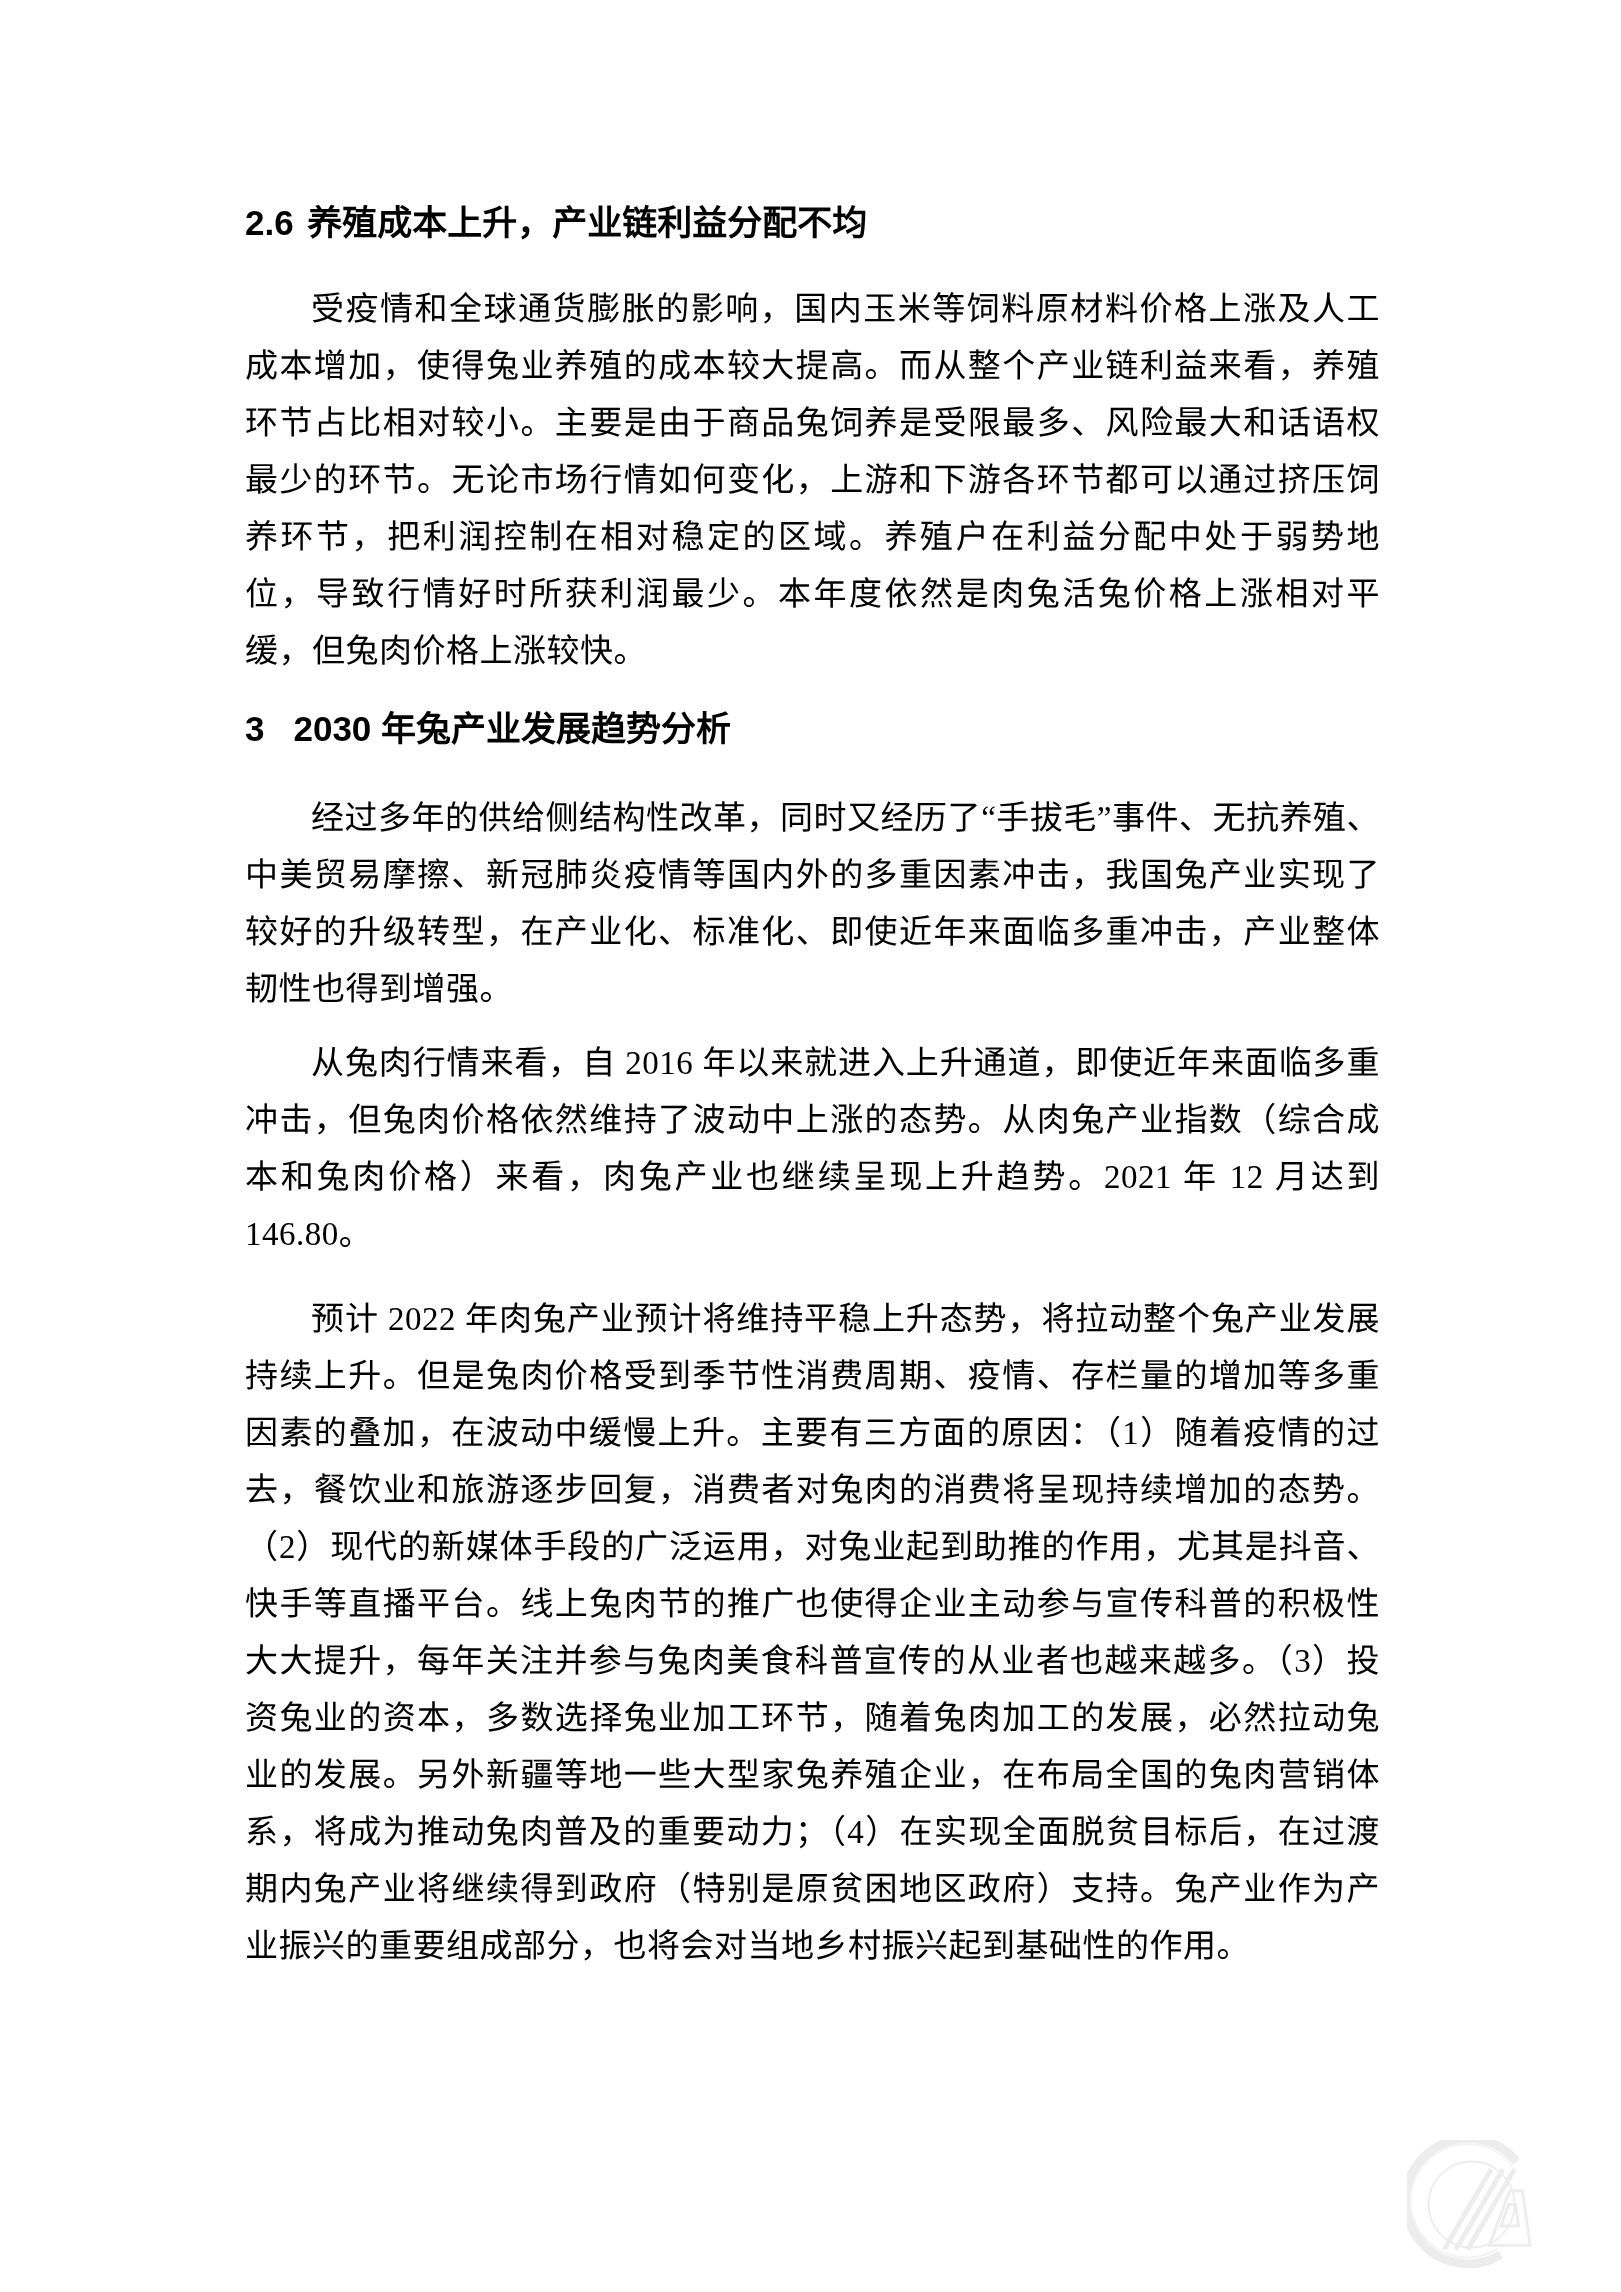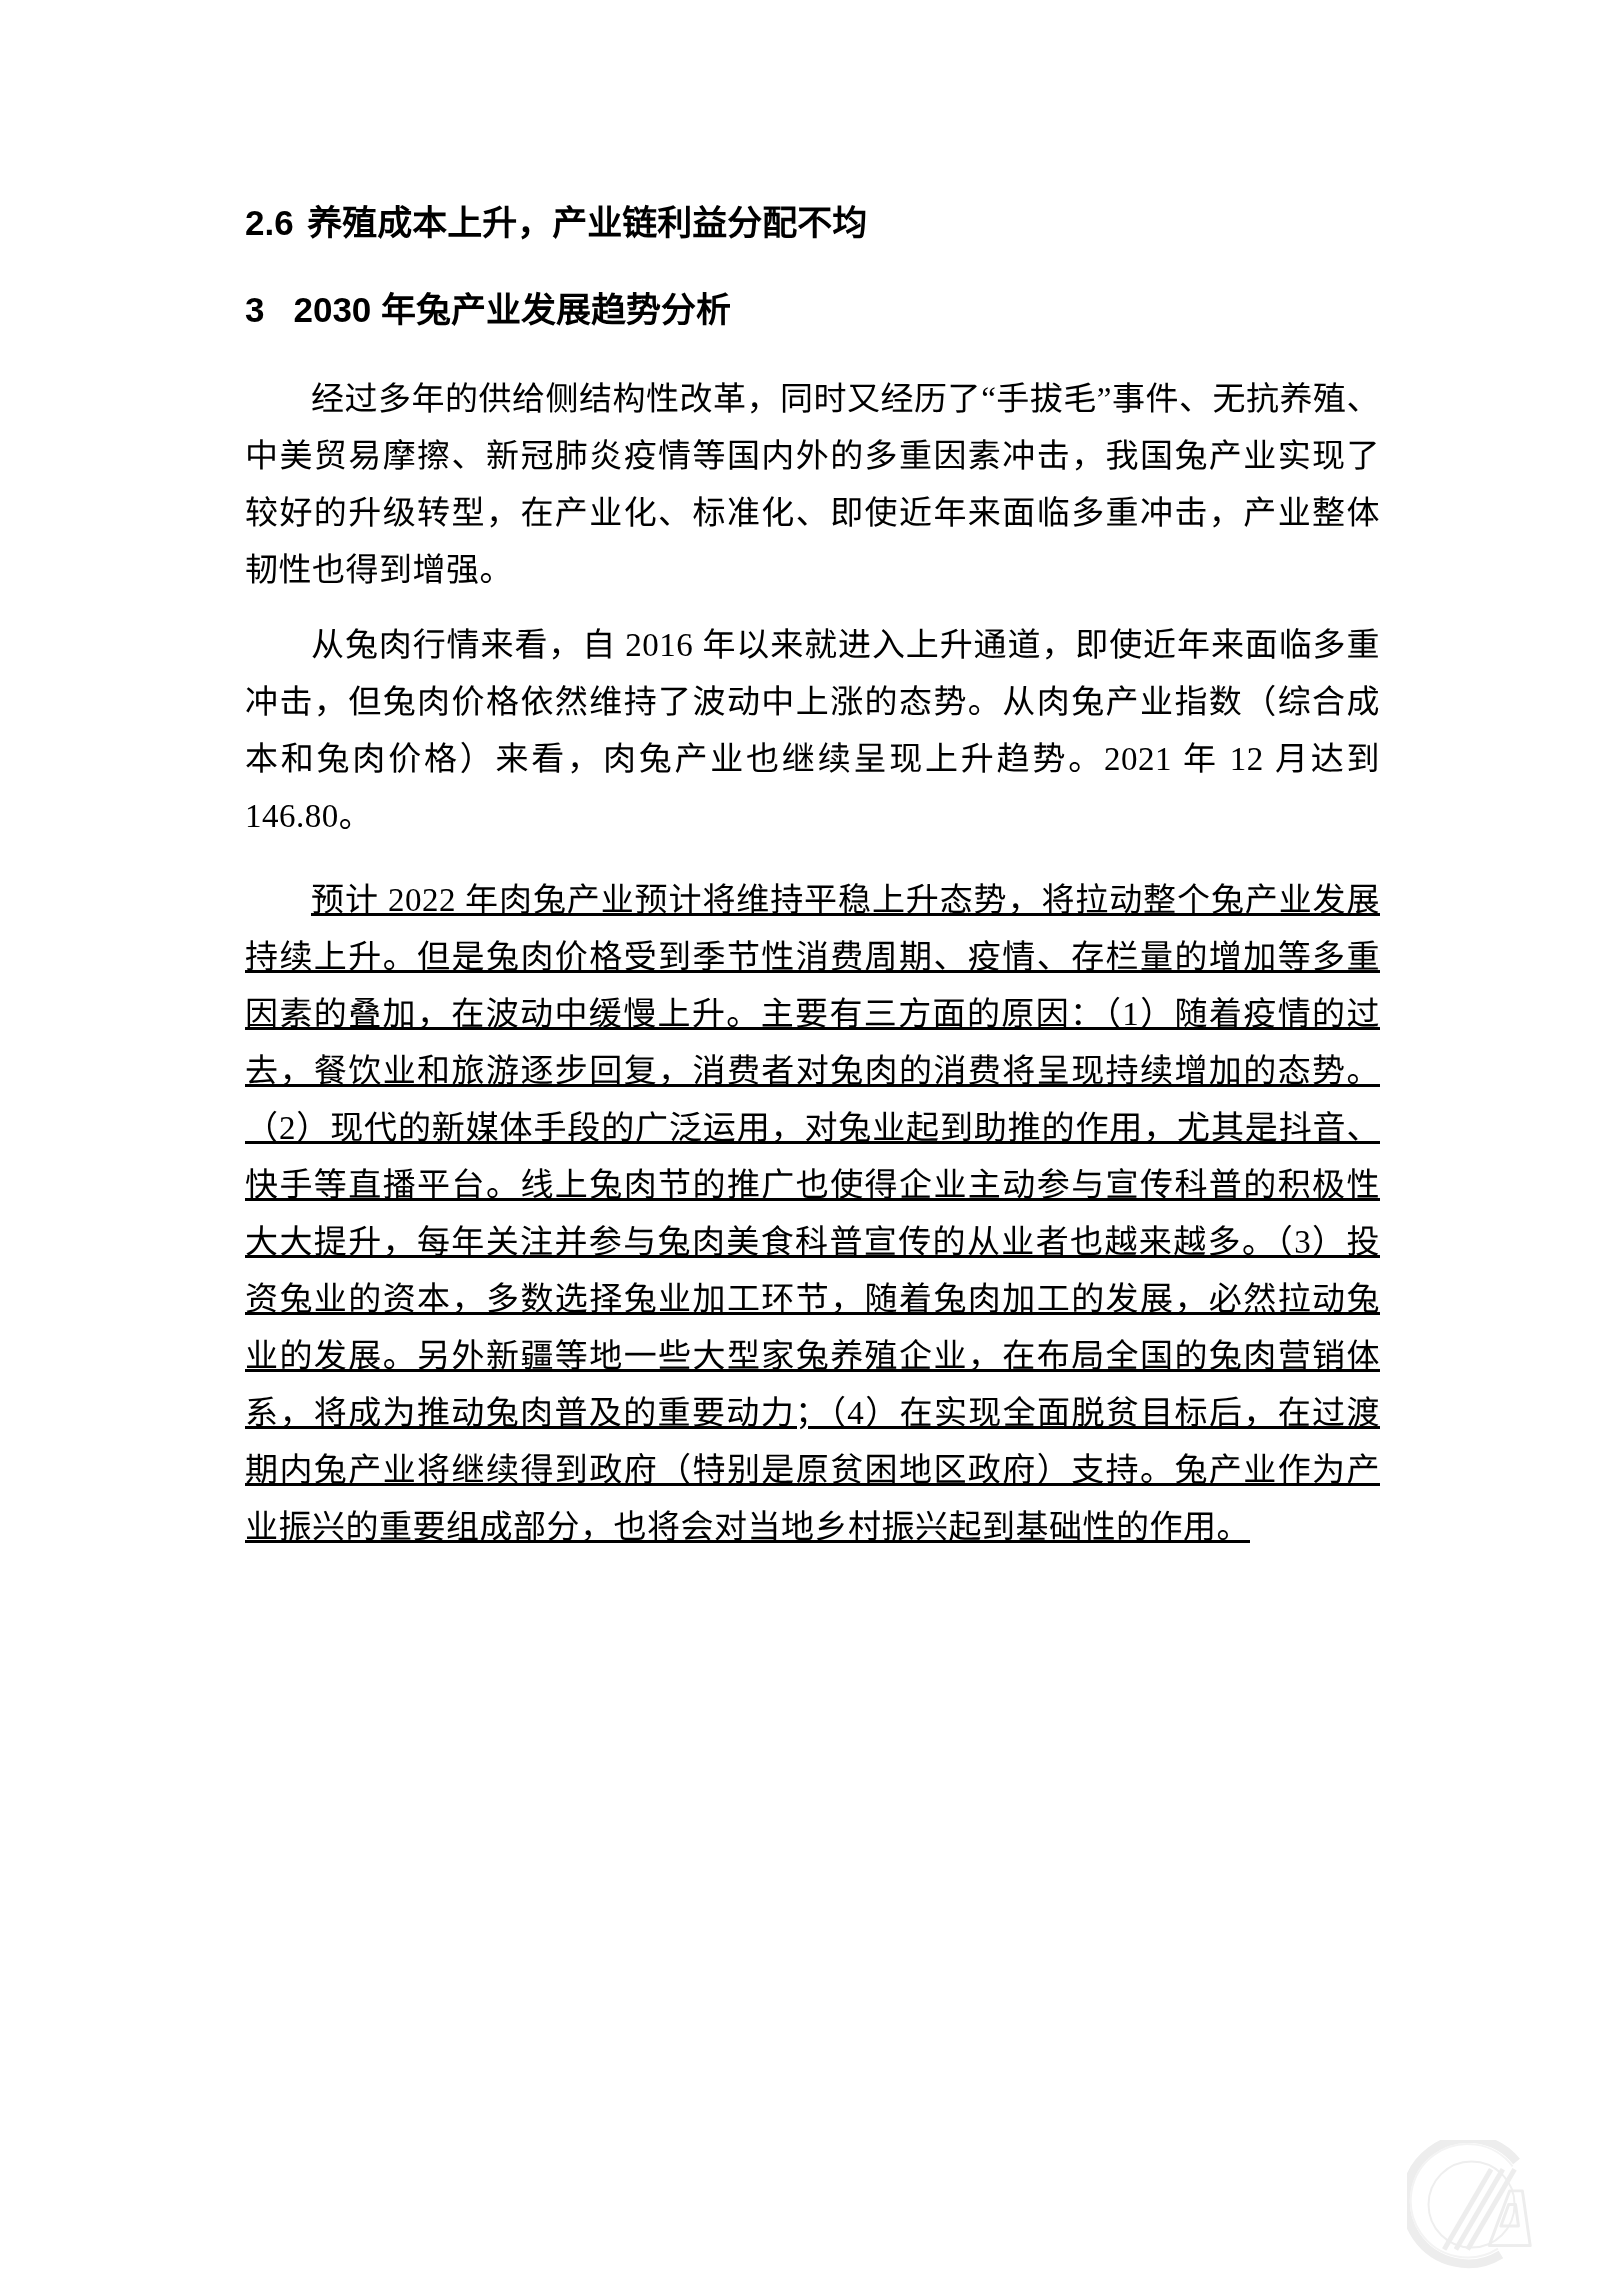--- a/index.html
+++ b/index.html
@@ -35,39 +35,40 @@
     text-align: justify;
     text-indent: 66px;
     letter-spacing: 0.5px;
     word-break: normal;
     overflow-wrap: break-word;
     color: #000000;
   }
   .p26  { margin-bottom: 19.6px; }
   .p3   { margin-bottom: 17.6px; }
   .p31a { margin-bottom: 27.4px; }
-  .p31b { margin-bottom: 0; text-decoration: underline; }
+  .p31b { margin-bottom: 0; }
   .watermark {
     position: absolute;
     left: 1407px;
     top: 2140px;
     width: 133px;
     height: 133px;
     pointer-events: none;
   }
 </style>
 </head>
 <body>
 
 <div class="page">
 
   <h2 class="heading h26">
     <span class="h-num">2.6</span><span>养殖成本上升，产业链利益分配不均</span>
   </h2>
 
+  <p class="body-para p26">受疫情和全球通货膨胀的影响，国内玉米等饲料原材料价格上涨及人工成本增加，使得兔业养殖的成本较大提高。而从整个产业链利益来看，养殖环节占比相对较小。主要是由于商品兔饲养是受限最多、风险最大和话语权最少的环节。无论市场行情如何变化，上游和下游各环节都可以通过挤压饲养环节，把利润控制在相对稳定的区域。养殖户在利益分配中处于弱势地位，导致行情好时所获利润最少。本年度依然是肉兔活兔价格上涨相对平缓，但兔肉价格上涨较快。</p>
 
   <h2 class="heading h3">
     <span class="h-num-wide">3</span><span>2030 年兔产业发展趋势分析</span>
   </h2>
 
   <p class="body-para p3">经过多年的供给侧结构性改革，同时又经历了“手拔毛”事件、无抗养殖、中美贸易摩擦、新冠肺炎疫情等国内外的多重因素冲击，我国兔产业实现了较好的升级转型，在产业化、标准化、即使近年来面临多重冲击，产业整体韧性也得到增强。</p>
 
 
   <p class="body-para p31a">从兔肉行情来看，自 2016 年以来就进入上升通道，即使近年来面临多重冲击，但兔肉价格依然维持了波动中上涨的态势。从肉兔产业指数（综合成本和兔肉价格）来看，肉兔产业也继续呈现上升趋势。2021 年 12 月达到 146.80。</p>
 

